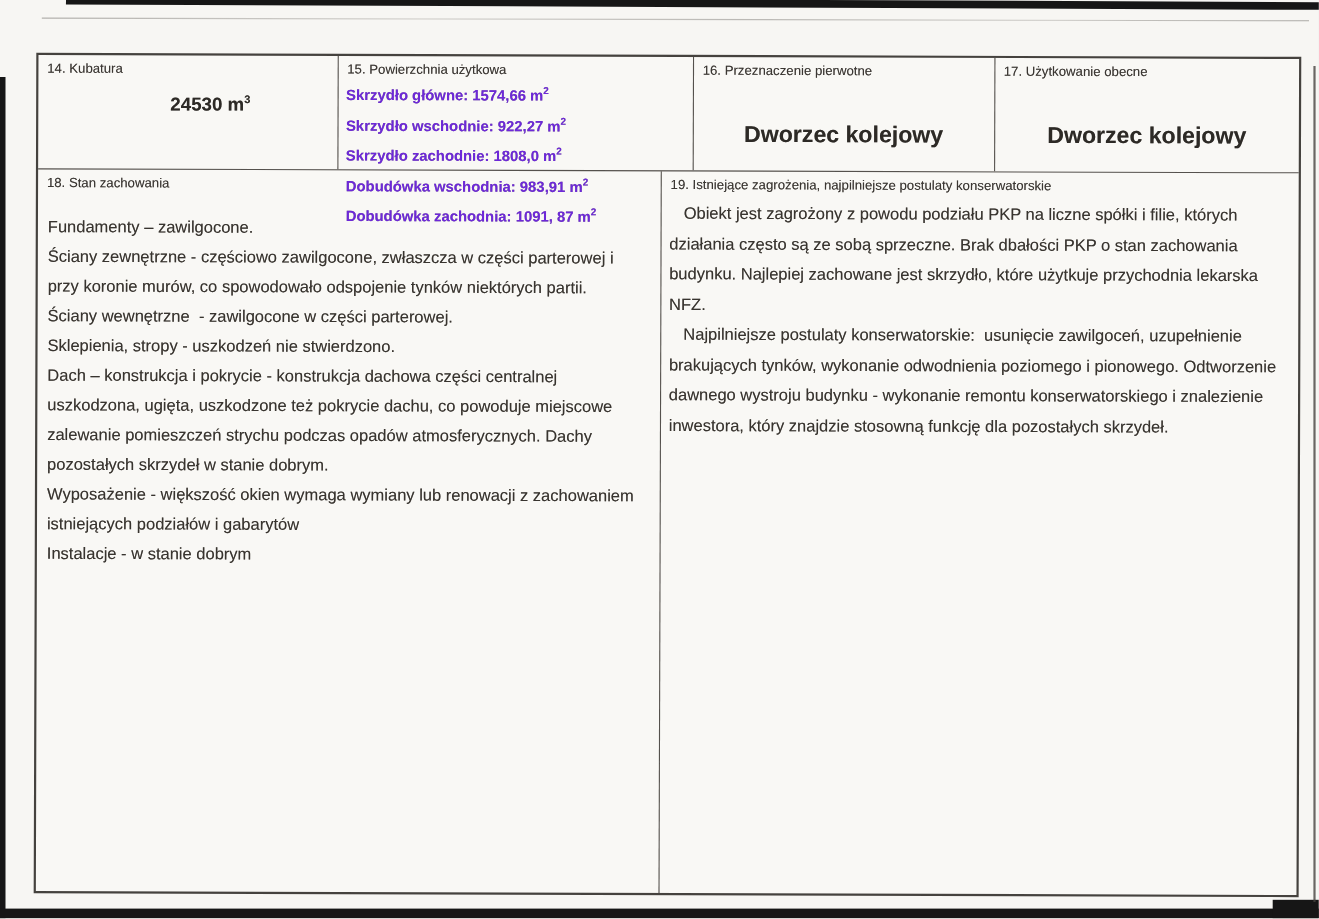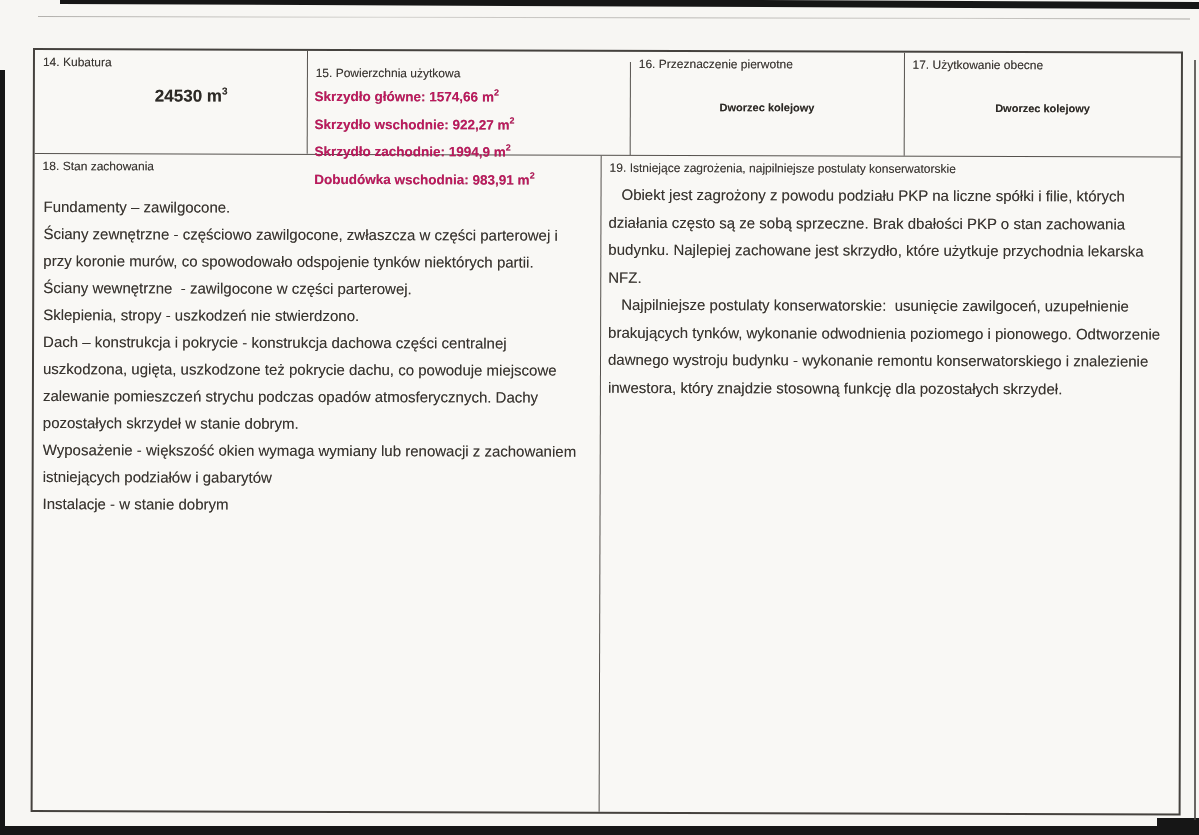--- a/index.html
+++ b/index.html
@@ -38,40 +38,40 @@
     background:#f9f8f5;
     transform:rotate(0.18deg);transform-origin:left top;
     text-shadow:0 0 .3px rgba(70,64,58,.55);
   }
   .row{display:flex;box-sizing:border-box;}
   .row-top{height:104px;border-bottom:1px solid #55514d;}
   .row-bottom{height:656px;}
   .cell{box-sizing:border-box;border-right:1px solid #55514d;position:relative;}
   .cell:last-child{border-right:none;}
   .c14{width:287px;}
-  .c15{width:340px;margin-top:10px;}
+  .c15{width:340px;}
   .c16{width:288px;}
   .c17{width:291px;}
   .c18{width:567px;}
   .c19{width:579px;}
   .cell-label{
     font-size:12px;line-height:14px;color:#3b3733;
     padding:5px 8px 0 8px;white-space:nowrap;overflow:hidden;
   }
   .center-value{
     text-align:center;font-weight:bold;color:#2d2a26;
   }
   .c14 .center-value{font-size:17px;margin-top:16px;margin-left:41px;}
-  .c16 .center-value,.c17 .center-value{font-size:11px;margin-top:30px;text-align:center;}
+  .c16 .center-value,.c17 .center-value{font-size:21px;margin-top:40px;text-align:center;}
   sup.unit{font-size:9px;vertical-align:6px;}
   .c14 sup.unit{font-size:10px;vertical-align:7px;}
   .area-lines{padding:1px 6px 0 7px;}
   .area-line{
     font-weight:bold;font-size:13.5px;line-height:22.5px;
-    color:#be185d;white-space:nowrap;
+    color:#6d28d9;white-space:nowrap;
   }
   .body-text{padding:0 14px 0 9px;}
   .c18 .body-text{margin-top:20px;}
   .body-text p{
     margin:0;font-size:15px;line-height:27px;color:#38342f;
     white-space:pre-wrap;
   }
   .c19 .body-text{margin-top:6px;padding:0 10px 0 7px;}
   .c19 .body-text p{line-height:27.5px;text-indent:13px;}
 </style>
@@ -90,22 +90,23 @@
       <div class="cell c14">
         <div class="cell-label">14. Kubatura</div>
         <div class="center-value"><span>24530 m</span><sup class="unit">3</sup></div>
       </div>
 
       <div class="cell c15">
         <div class="cell-label">15. Powierzchnia użytkowa</div>
         <div class="area-lines">
           <div class="area-line"><span>Skrzydło główne: 1574,66 m</span><sup class="unit">2</sup></div>
           <div class="area-line"><span>Skrzydło wschodnie: 922,27 m</span><sup class="unit">2</sup></div>
-          <div class="area-line"><span>Skrzydło zachodnie: 1994,9 m</span><sup class="unit">2</sup></div>
+          <div class="area-line"><span>Skrzydło zachodnie: 1808,0 m</span><sup class="unit">2</sup></div>
           <div class="area-line"><span>Dobudówka wschodnia: 983,91 m</span><sup class="unit">2</sup></div>
+          <div class="area-line"><span>Dobudówka zachodnia: 1091, 87 m</span><sup class="unit">2</sup></div>
         </div>
       </div>
 
       <div class="cell c16">
         <div class="cell-label">16. Przeznaczenie pierwotne</div>
         <div class="center-value">Dworzec kolejowy</div>
       </div>
 
       <div class="cell c17">
         <div class="cell-label">17. Użytkowanie obecne</div>

